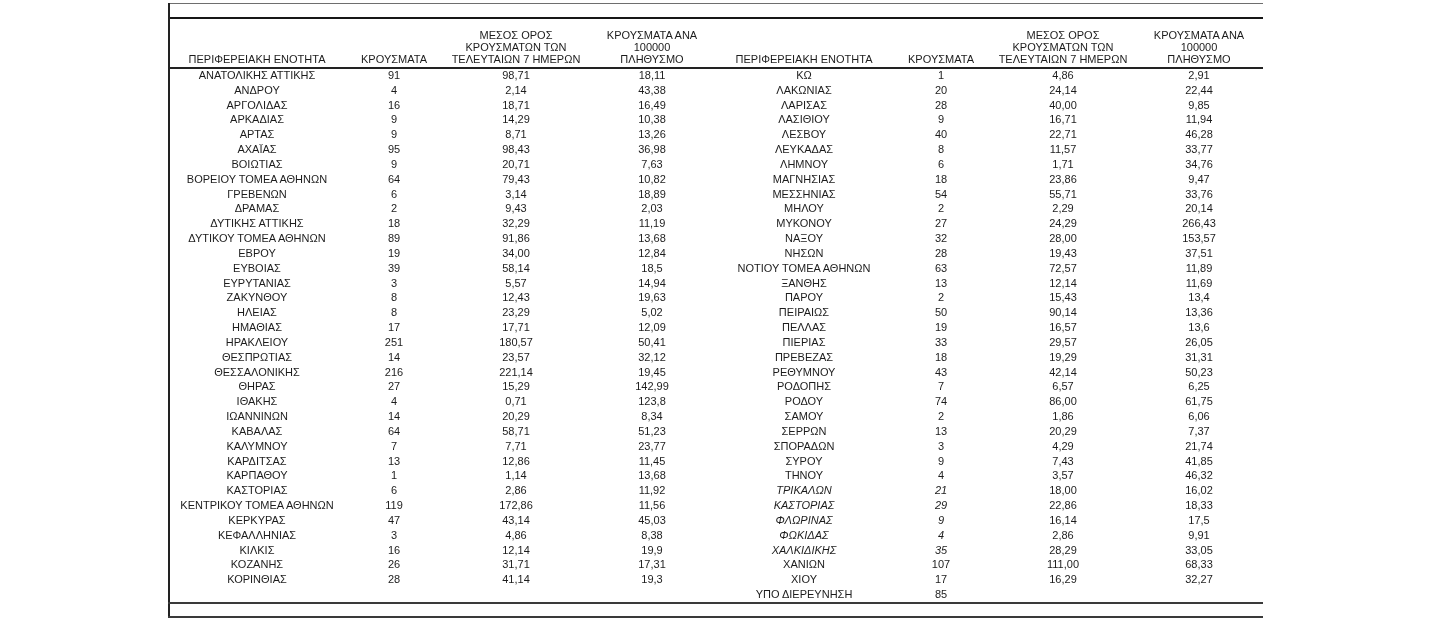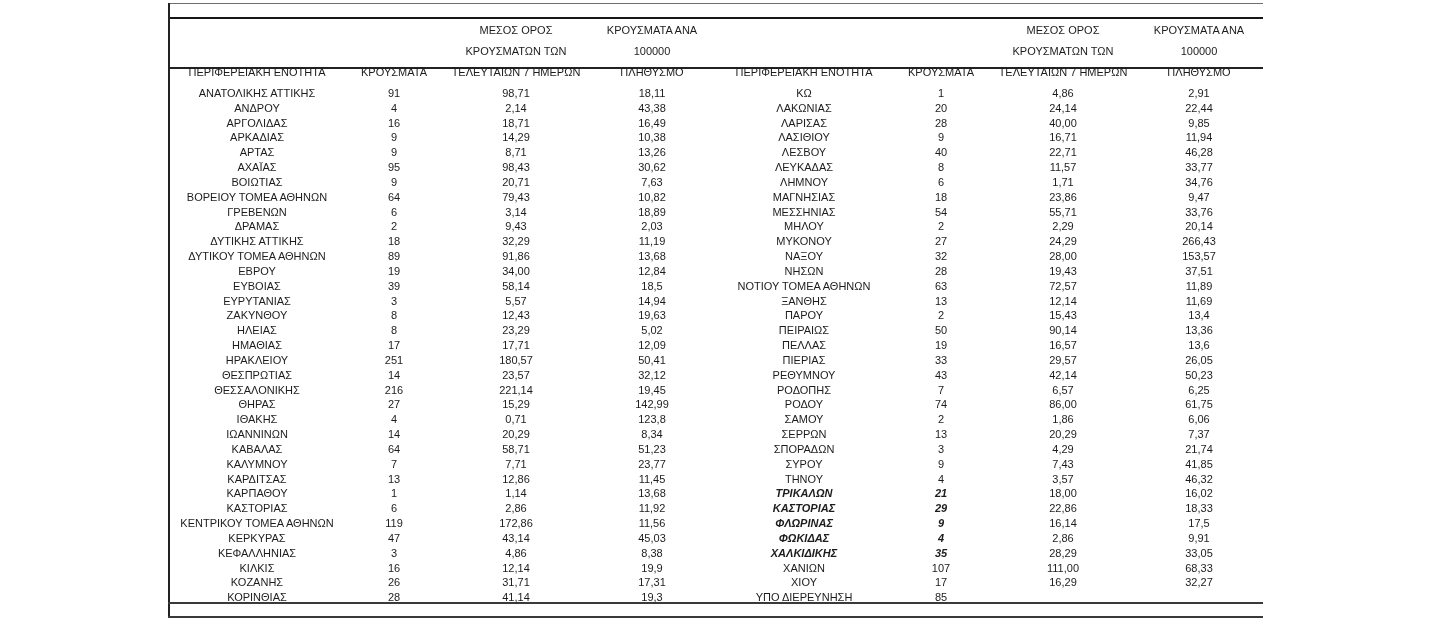--- a/index.html
+++ b/index.html
@@ -22,26 +22,26 @@
   col.c-name{width:176px;}
   col.c-cases{width:98px;}
   col.c-avg7{width:146px;}
   col.c-per{width:126px;}
   th,td{
     padding:0;margin:0;text-align:center;font-size:11px;
     font-weight:normal;color:#1c1c1c;
   }
   thead th{
     height:45px;vertical-align:bottom;white-space:pre-line;
-    line-height:21px;padding-bottom:3px;
+    line-height:12px;padding-bottom:3px;
   }
   tbody td{
     height:14.83px;line-height:14.83px;white-space:nowrap;
   }
-  tr.italic-row td.it{font-style:italic;font-weight:bold;}
+  tr.italic-row td.it{font-style:italic;}
 </style>
 </head>
 <body>
 
 <div class="sheet">
 
   <div class="hrule" id="rule-top-thin"></div>
   <div class="hrule" id="rule-top-thick"></div>
   <div class="vrule"></div>
   <div class="hrule" id="rule-header-underline"></div>
@@ -95,21 +95,21 @@
           <tr>
             <td class="it">ΑΡΤΑΣ</td>
             <td class="it">9</td>
             <td>8,71</td>
             <td>13,26</td>
           </tr>
           <tr>
             <td class="it">ΑΧΑΪΑΣ</td>
             <td class="it">95</td>
             <td>98,43</td>
-            <td>30,62</td>
+            <td>36,98</td>
           </tr>
           <tr>
             <td class="it">ΒΟΙΩΤΙΑΣ</td>
             <td class="it">9</td>
             <td>20,71</td>
             <td>7,63</td>
           </tr>
           <tr>
             <td class="it">ΒΟΡΕΙΟΥ ΤΟΜΕΑ ΑΘΗΝΩΝ</td>
             <td class="it">64</td>
@@ -410,20 +410,26 @@
             <td>16,57</td>
             <td>13,6</td>
           </tr>
           <tr>
             <td class="it">ΠΙΕΡΙΑΣ</td>
             <td class="it">33</td>
             <td>29,57</td>
             <td>26,05</td>
           </tr>
           <tr>
+            <td class="it">ΠΡΕΒΕΖΑΣ</td>
+            <td class="it">18</td>
+            <td>19,29</td>
+            <td>31,31</td>
+          </tr>
+          <tr>
             <td class="it">ΡΕΘΥΜΝΟΥ</td>
             <td class="it">43</td>
             <td>42,14</td>
             <td>50,23</td>
           </tr>
           <tr>
             <td class="it">ΡΟΔΟΠΗΣ</td>
             <td class="it">7</td>
             <td>6,57</td>
             <td>6,25</td>

